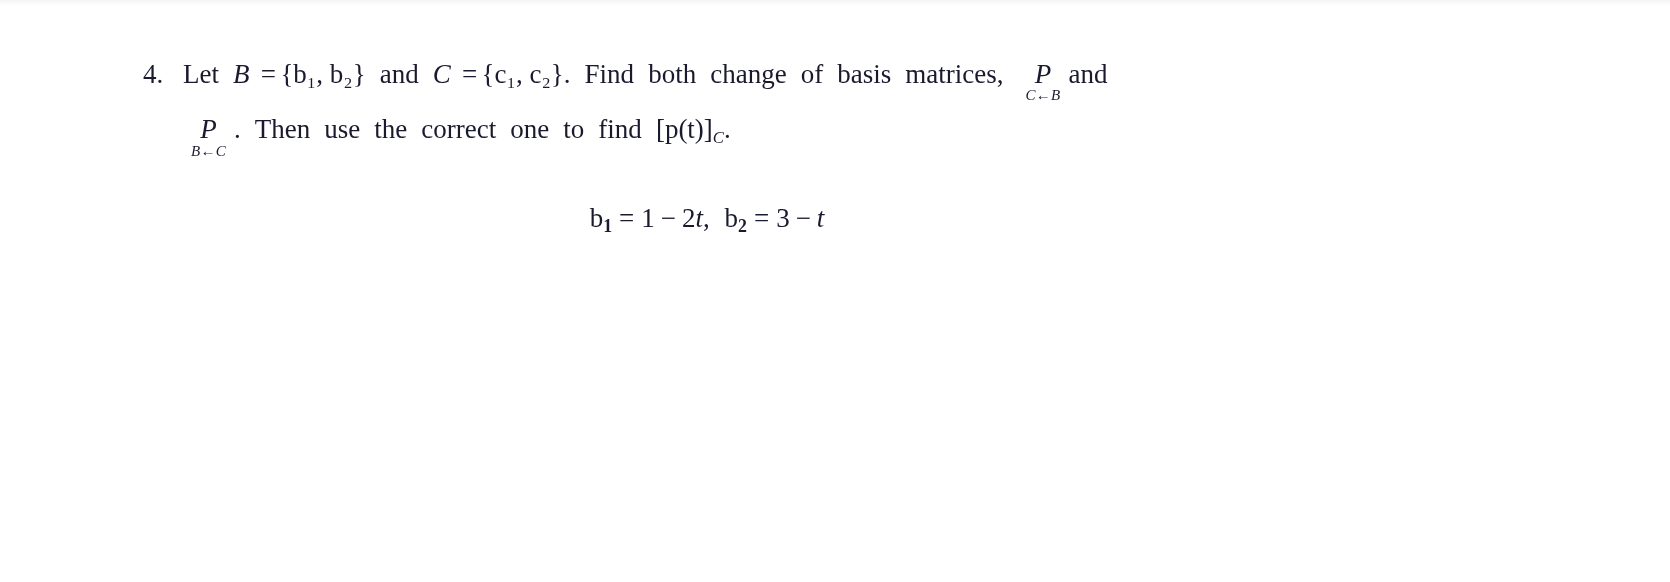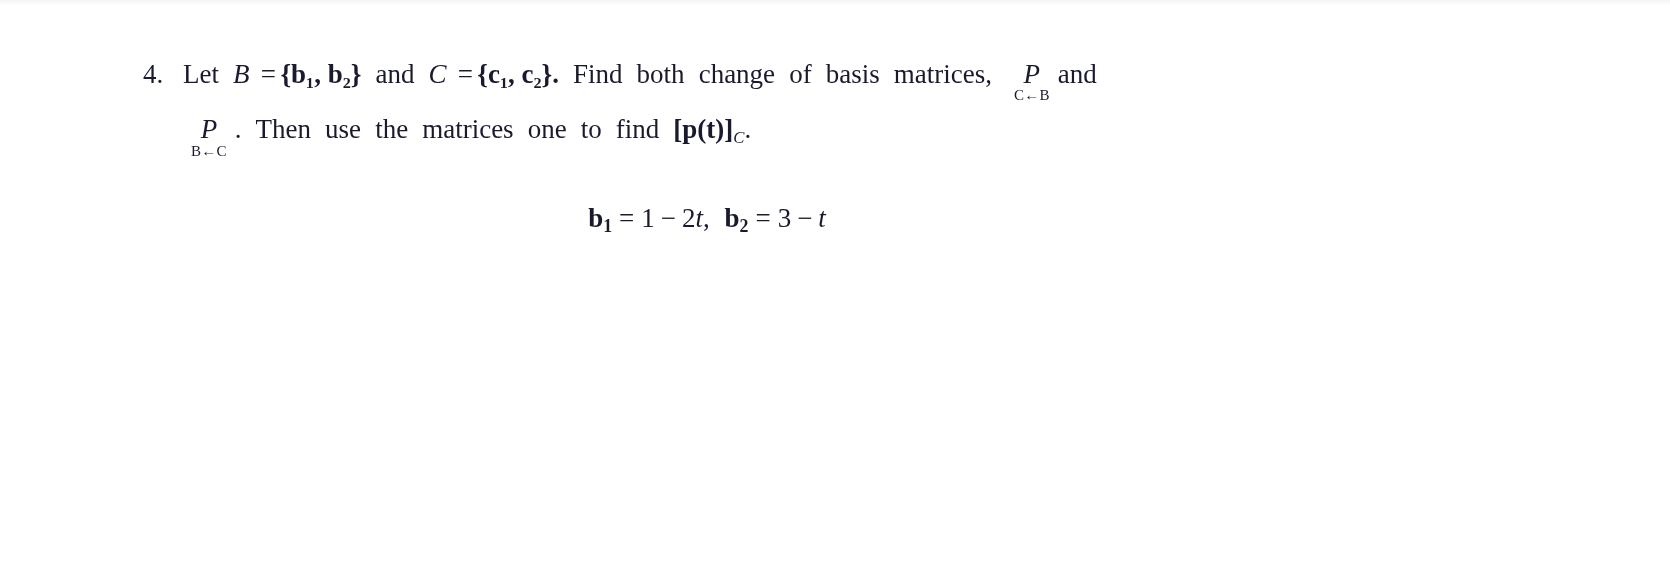--- a/index.html
+++ b/index.html
@@ -34,37 +34,37 @@
   .prob-body { flex:none; }
   .line2 { padding-left:40px; }
 
   
   .w { margin-right:.30em; }
   .w.tight { margin-right:.16em; }
   .w.wide { margin-right:.52em;text-align:center; }
 
   
   .mi { font-style:italic; }
-  .bb { font-weight:bold; font-style:normal; }
+  .bb { font-weight:normal; font-style:normal; }
   .cal { font-style:italic; font-family:"Liberation Serif","DejaVu Serif",serif; }
   sub.sb { font-size:.66em; vertical-align:-.28em; font-weight:bold; font-style:normal; }
   sub.sbi { font-size:.62em; vertical-align:-.28em; font-style:italic; font-weight:normal; }
   .op { margin:0 .22em; }
   .eqs { margin:0 .26em; }
 
   
   .pstack {
     display:inline-flex; flex-direction:column; align-items:center;
     vertical-align:baseline;
     margin:0 .30em;
     position:relative; top:0;
   }
   .pstack .pmain { font-style:italic; font-size:27px; line-height:.9; }
   .pstack .psub {
-    font-size:15px; line-height:1;
+    font-size:15px; font-style:italic; line-height:1;
     margin-top:2px; letter-spacing:.2px; white-space:nowrap;
   }
 
   
   .displays {
     position:absolute; left:0; top:190px; width:1414px;
     text-align:center;
   }
   .deq {
     font-size:27px; line-height:57px; white-space:nowrap;
@@ -84,21 +84,21 @@
       <span class="prob-body"><span class="w wide">Let</span><span class="cal w tight">B</span><span class="eqs w tight">=</span><span class="bb w wide">{b₁, b₂}</span><span class="w wide">and</span><span class="cal w tight">C</span><span class="eqs w tight">=</span><span class="bb w wide">{c₁, c₂}.</span><span class="w wide">Find</span><span class="w wide">both</span><span class="w wide">change</span><span class="w wide">of</span><span class="w wide">basis</span><span class="w wide">matrices,</span><span class="pstack">
             <span class="pmain">P</span>
             <span class="psub">C←B</span>
           </span><span class="w">and</span></span>
     </div>
 
     <div class="prob-line line2">
       <span class="prob-body"><span class="pstack">
             <span class="pmain">P</span>
             <span class="psub">B←C</span>
-          </span><span class="w wide">.</span><span class="w wide">Then</span><span class="w wide">use</span><span class="w wide">the</span><span class="w wide">matrices</span><span class="w wide">one</span><span class="w wide">to</span><span class="w wide">find</span><span><span class="bb">[p(t)]</span><sub class="sbi">C</sub></span><span>.</span></span>
+          </span><span class="w wide">.</span><span class="w wide">Then</span><span class="w wide">use</span><span class="w wide">the</span><span class="w wide">correct</span><span class="w wide">one</span><span class="w wide">to</span><span class="w wide">find</span><span><span class="bb">[p(t)]</span><sub class="sbi">C</sub></span><span>.</span></span>
     </div>
   </div>
 
   <div class="displays">
 
     <div class="deq"><span class="bb">b</span><sub class="sb">1</sub><span class="eqs">=</span><span>1</span><span class="op">−</span><span>2</span><span class="mi">t</span><span>,</span><span style="display:inline-block;width:.55em"></span><span class="bb">b</span><sub class="sb">2</sub><span class="eqs">=</span><span>3</span><span class="op">−</span><span class="mi">t</span></div>
 
 
 
   </div>

